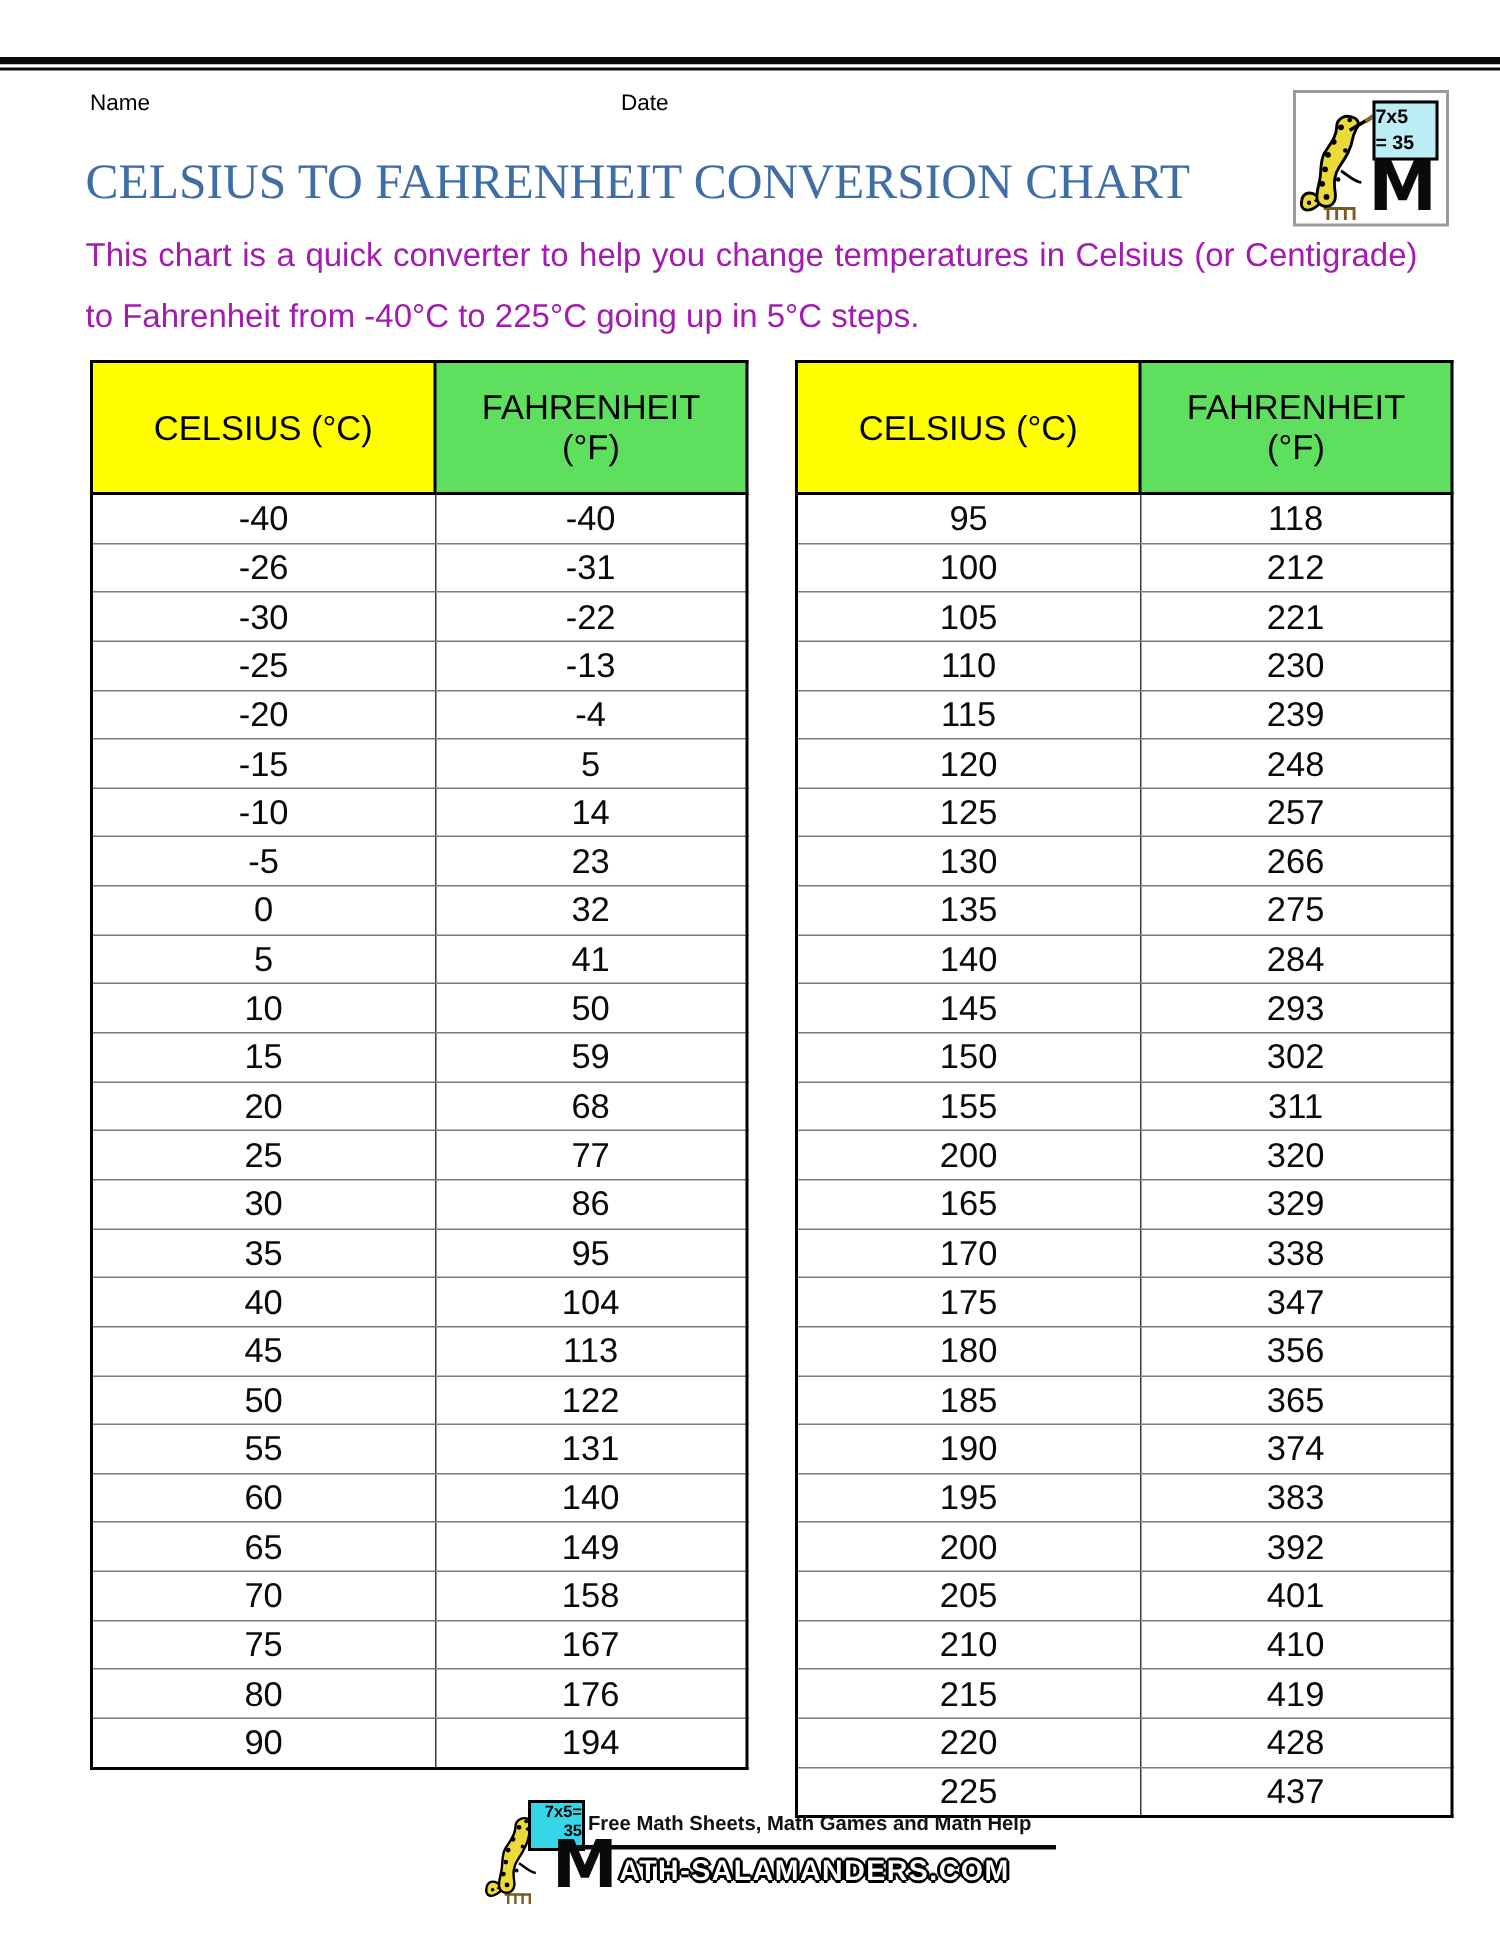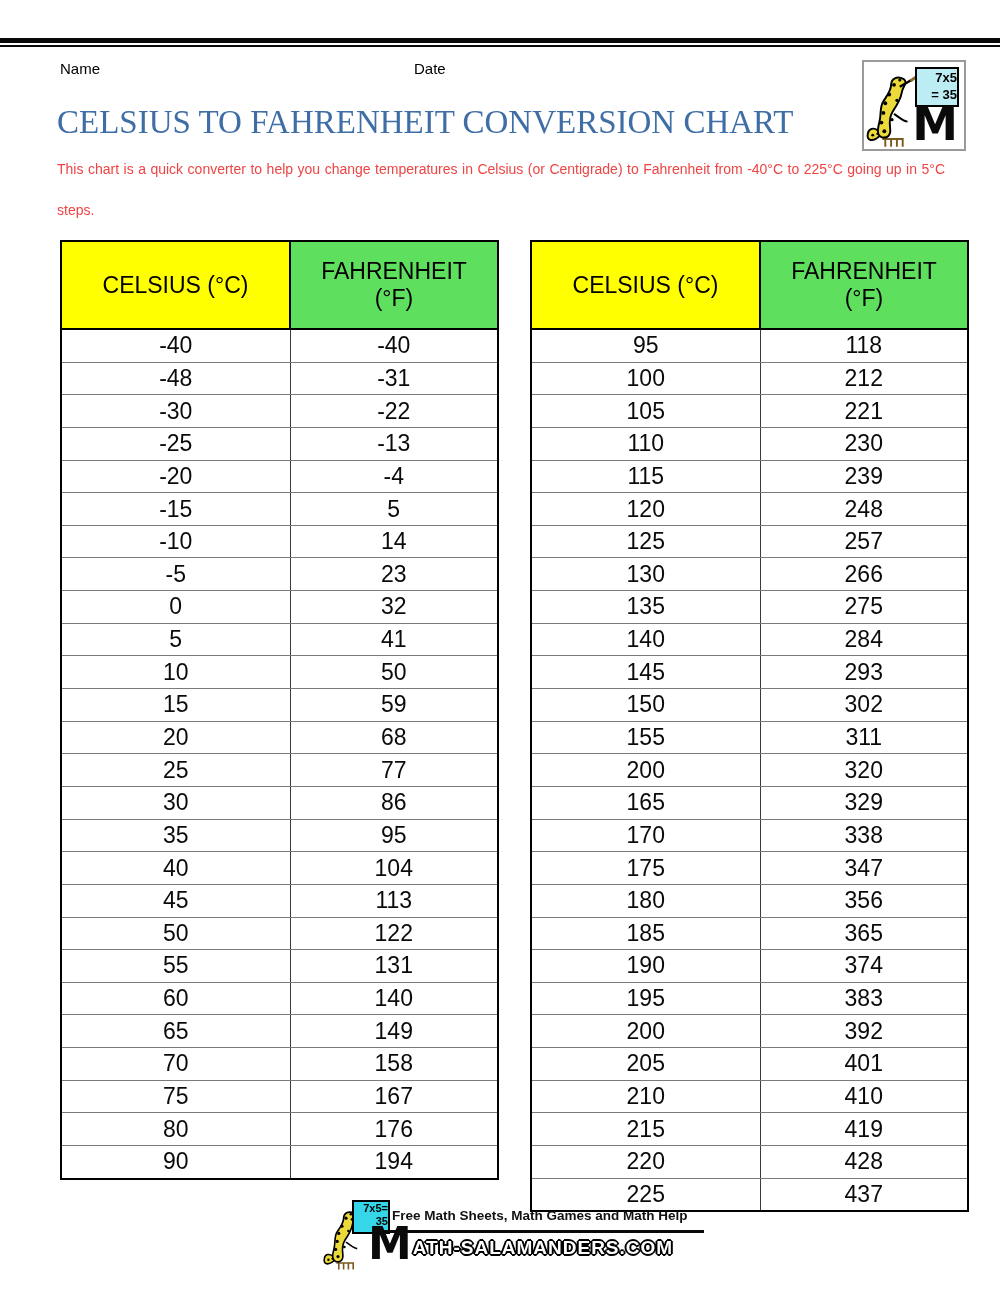--- a/index.html
+++ b/index.html
@@ -18,37 +18,37 @@
   .name-label{left:60px;}
   .date-label{left:414px;}
   
   .logo-box{
     position:absolute;left:862px;top:60px;width:104px;height:91px;
     border:2px solid #9a9a9a;background:#fff;box-sizing:border-box;
   }
   .logo-board{
     position:absolute;right:5px;top:5px;width:44px;height:40px;
     background:#bdedf4;border:2px solid #000;box-sizing:border-box;
-    font-weight:bold;font-size:13px;line-height:17px;text-align:right;
+    font-weight:bold;font-size:13px;line-height:17px;text-align:left;
   }
   .logo-m{
     position:absolute;right:6px;bottom:2px;font-size:46px;line-height:46px;
     font-weight:bold;color:#0a0a0a;font-family:"DejaVu Sans",sans-serif;
   }
   .logo-sala{position:absolute;left:1px;top:8px;}
   
   .page-title{
     position:absolute;left:57px;top:102px;width:760px;
     font-family:"Liberation Serif","DejaVu Serif",serif;
     font-size:33px;line-height:40px;color:var(--title-blue,#3f6ea6);
     letter-spacing:0px;white-space:nowrap;
   }
   .intro-text{
     position:absolute;left:57px;top:149px;width:888px;
-    font-size:14px;line-height:41px;text-align:justify;color:#ef4444;
+    font-size:22px;line-height:41px;text-align:justify;color:#a21caf;
   }
   
   .conv-table{position:absolute;top:240px;border-collapse:collapse;table-layout:fixed;}
   .conv-table.left{left:60px;}
   .conv-table.right{left:530px;}
   .conv-table col.c-col{width:229px;}
   .conv-table col.f-col{width:208px;}
   .conv-table{border:2px solid #000;}
   .conv-table th{
     height:31px;font-size:23px;font-weight:normal;text-align:center;
@@ -155,21 +155,21 @@
         <th class="c-head">CELSIUS (°C)</th>
         <th class="f-head">FAHRENHEIT (°F)</th>
       </tr>
     </thead>
   <tbody>
       <tr>
         <td>-40</td>
         <td>-40</td>
       </tr>
       <tr>
-        <td>-48</td>
+        <td>-26</td>
         <td>-31</td>
       </tr>
       <tr>
         <td>-30</td>
         <td>-22</td>
       </tr>
       <tr>
         <td>-25</td>
         <td>-13</td>
       </tr>

